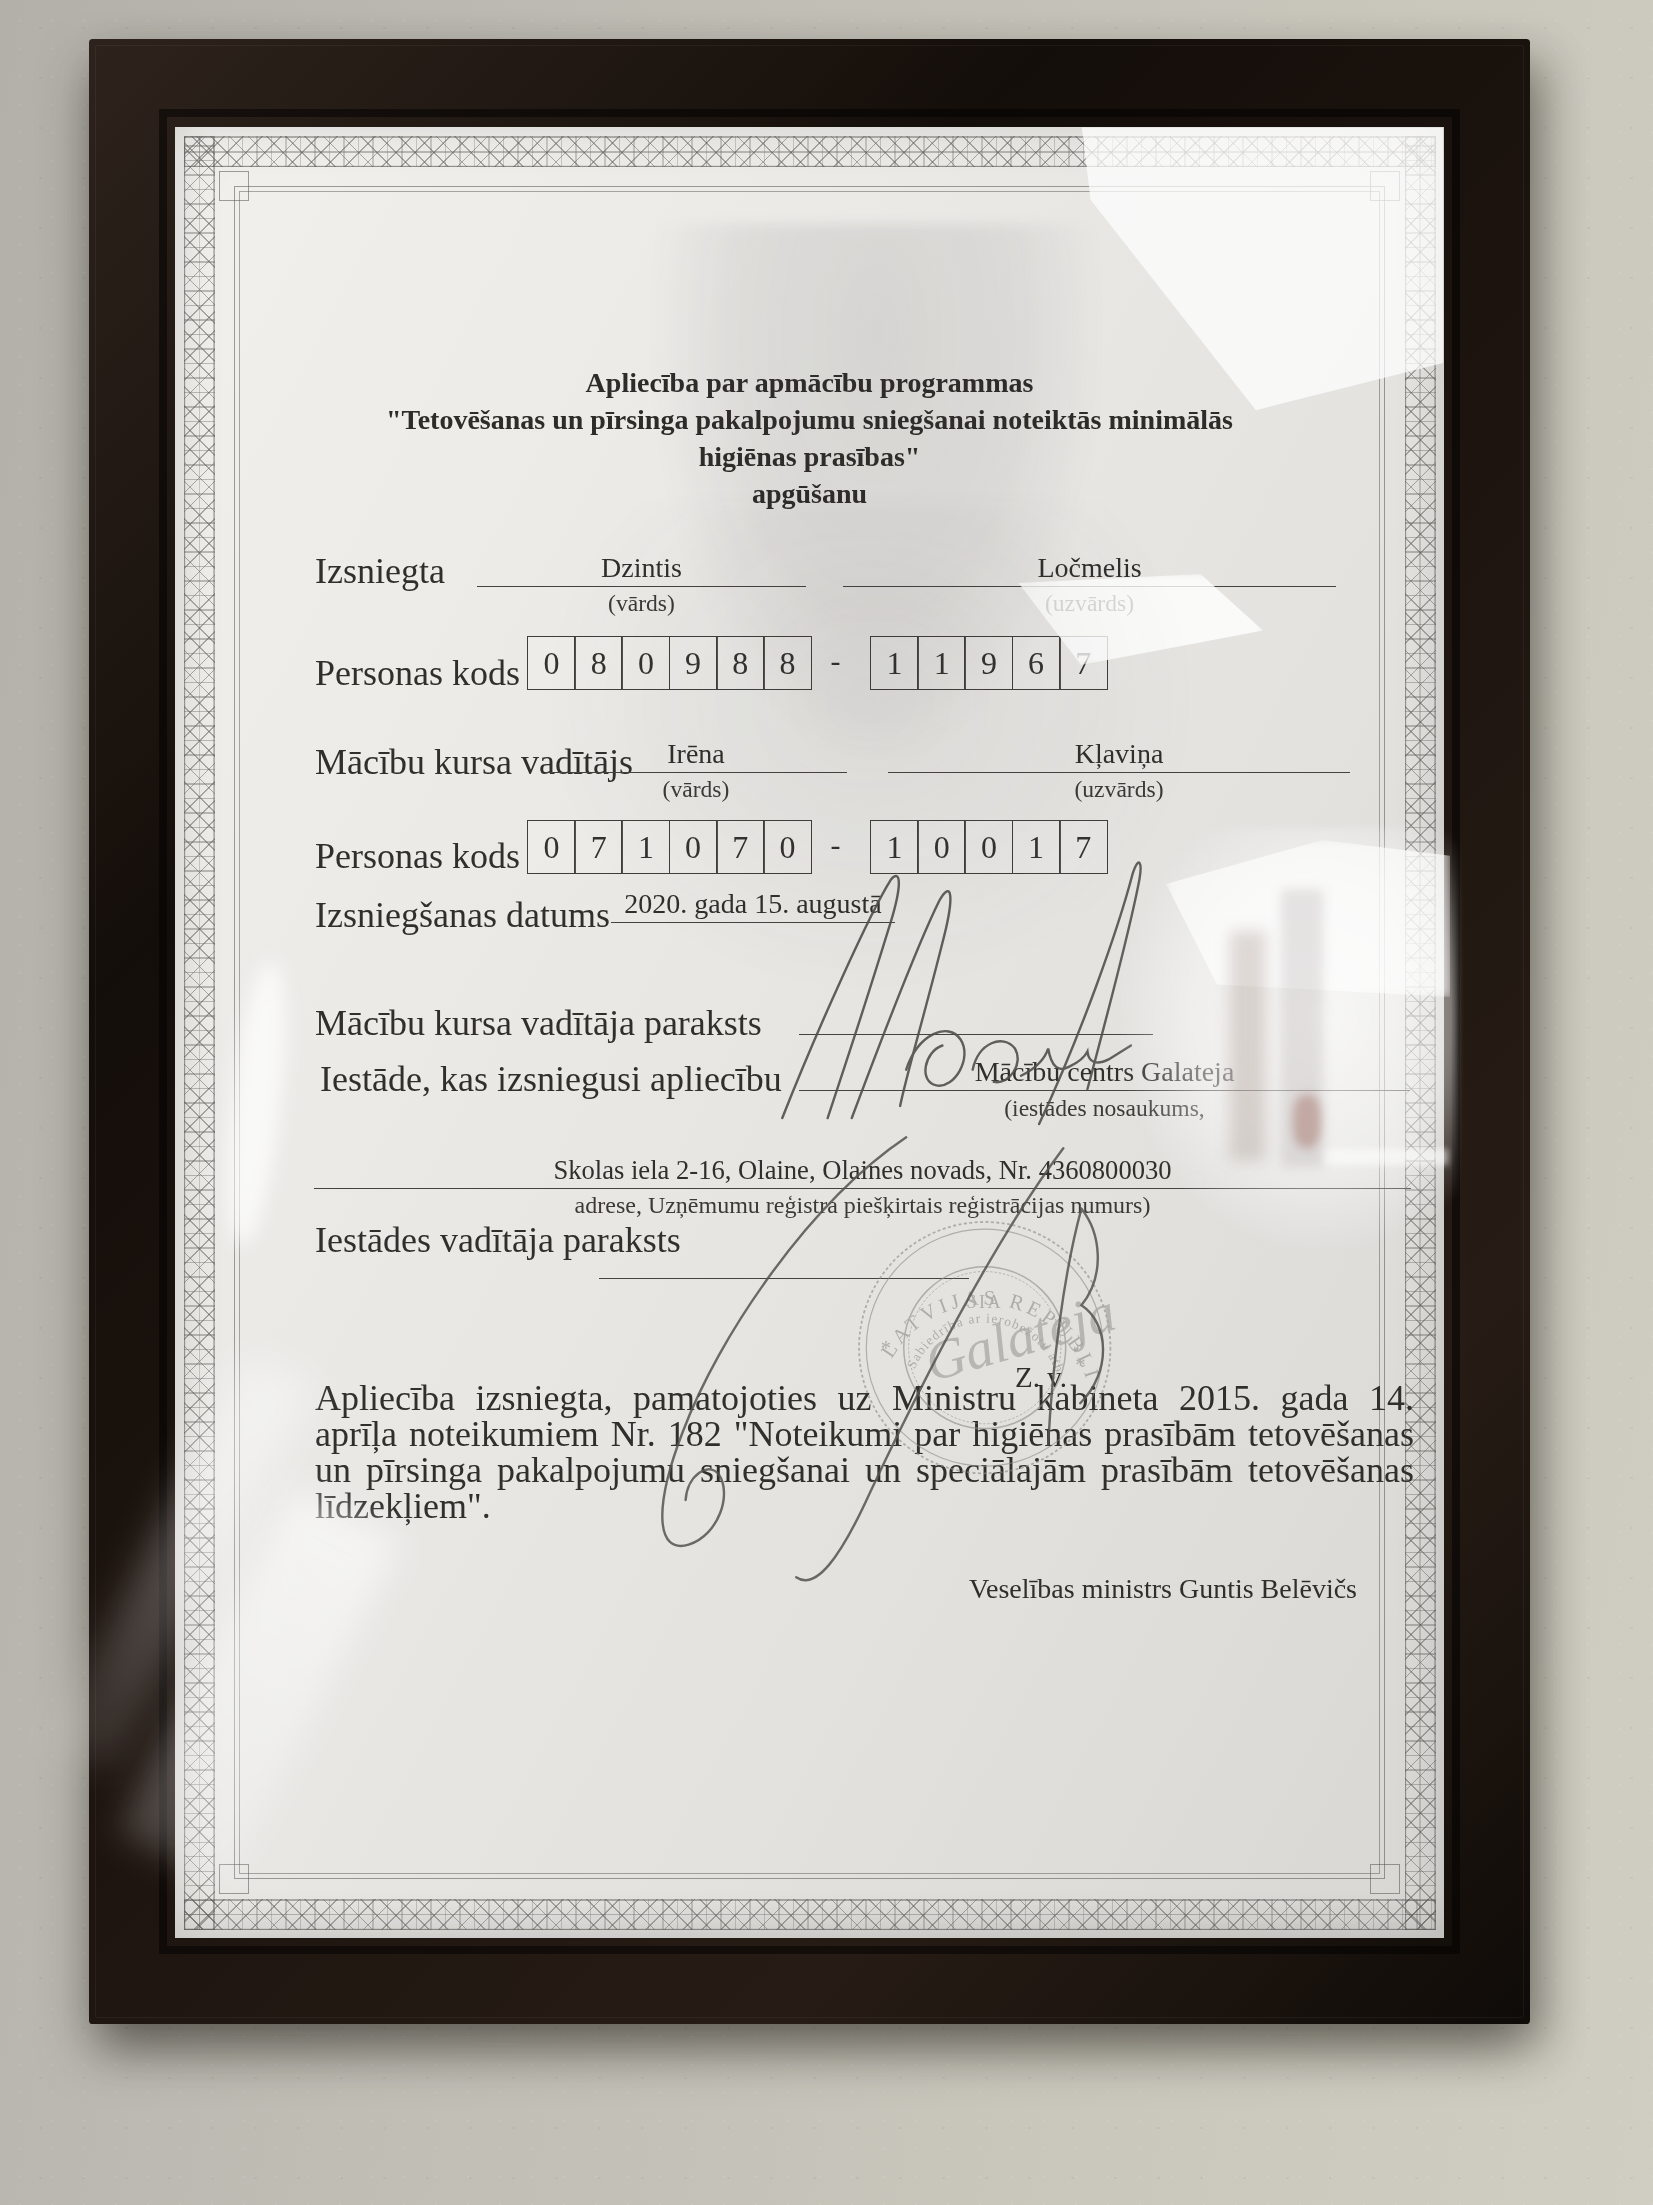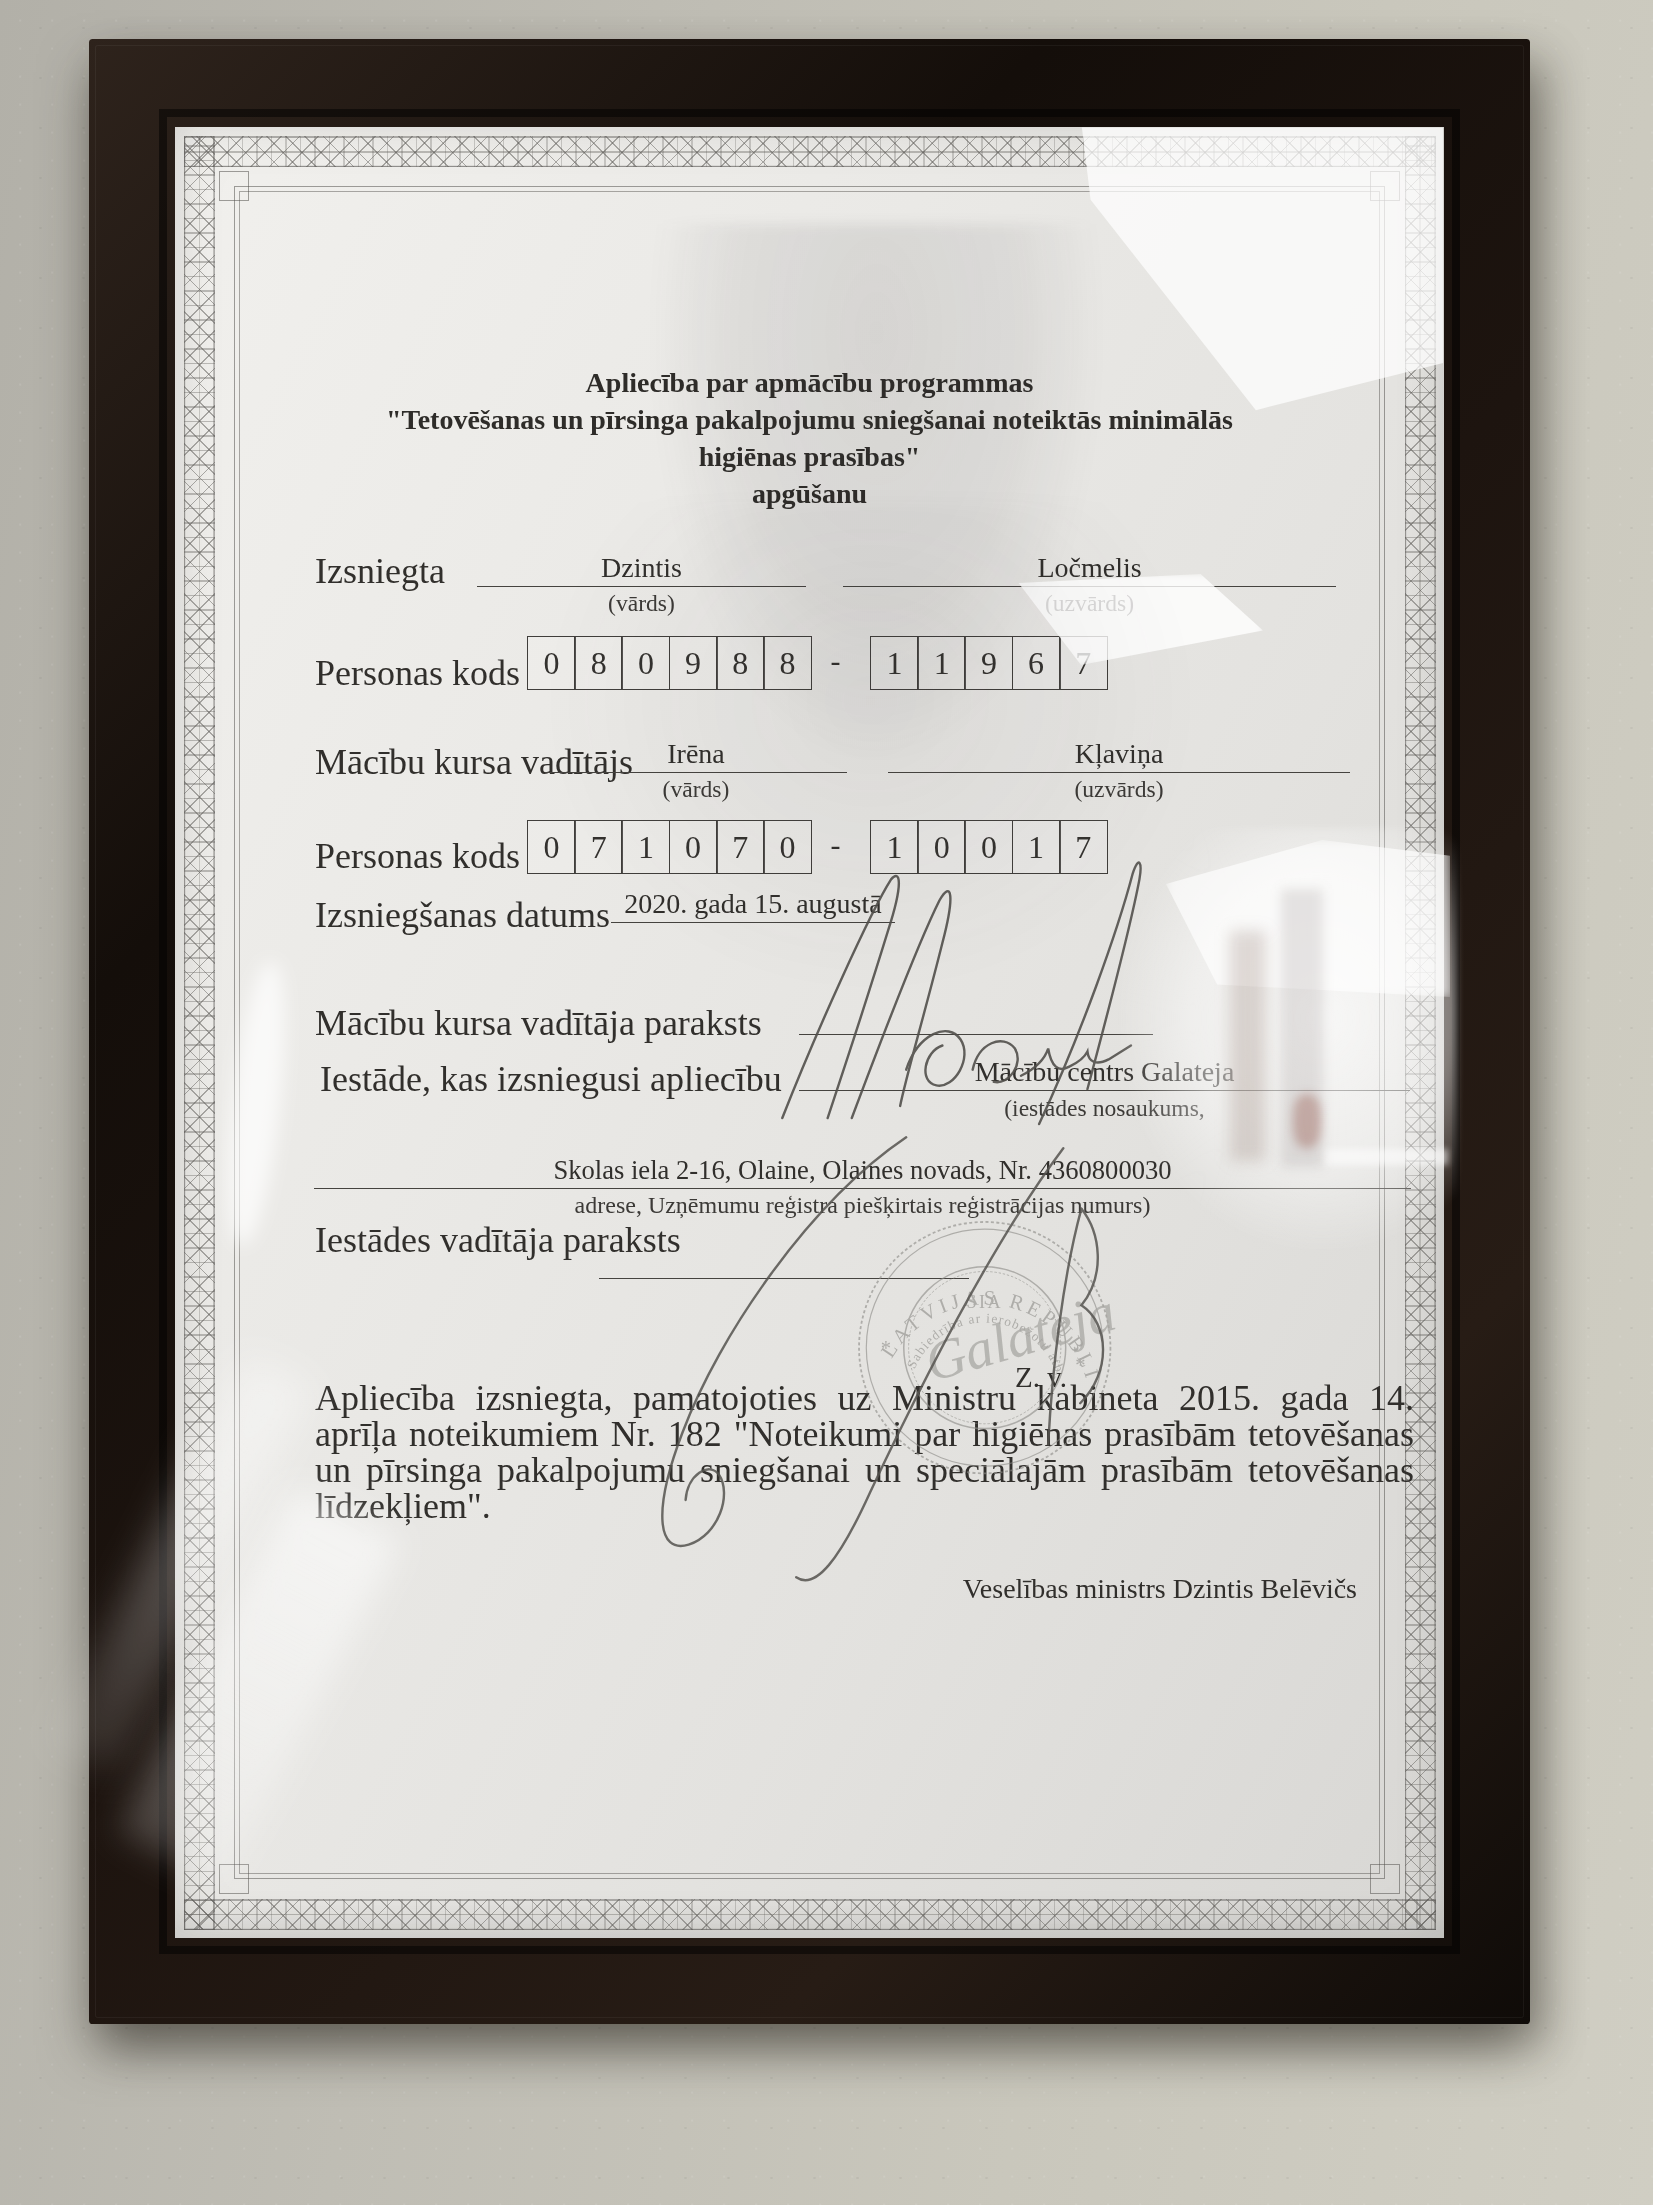--- a/index.html
+++ b/index.html
@@ -207,21 +207,21 @@
         </div>
         <div class="cap" style="left:139px;width:1097px;top:1065px;font-size:24px;">adrese, Uzņēmumu reģistra piešķirtais reģistrācijas numurs)</div>
 
         <div class="lbl" style="left:140px;top:1092px;">Iestādes vadītāja paraksts</div>
         <div class="fill-line" style="left:424px;top:1112px;width:370px;height:37px;"></div>
 
         <div class="zv">Z. v.</div>
 
         <div class="legal">Apliecība izsniegta, pamatojoties uz Ministru kabineta 2015. gada 14. aprīļa noteikumiem Nr. 182 "Noteikumi par higiēnas prasībām tetovēšanas un pīrsinga pakalpojumu sniegšanai un speciālajām prasībām tetovēšanas līdzekļiem".</div>
 
-        <div class="minister">Veselības ministrs Dzintis Belēvičs</div>
+        <div class="minister">Veselības ministrs Guntis Belēvičs</div>
       </div>
 
       <svg class="ink" viewBox="0 0 2100 2995">
         <defs>
           <path id="arcOuterTop" d="M -168 52 A 176 176 0 0 1 168 52"></path>
           <path id="arcInnerTop" d="M -118 42 A 125 125 0 0 1 118 42"></path>
         </defs>
 
         <g transform="translate(1340,2020)" fill="none" stroke="#8e8d89" opacity="0.62">
           <circle r="208" stroke-width="3" stroke-dasharray="5 4"></circle>

